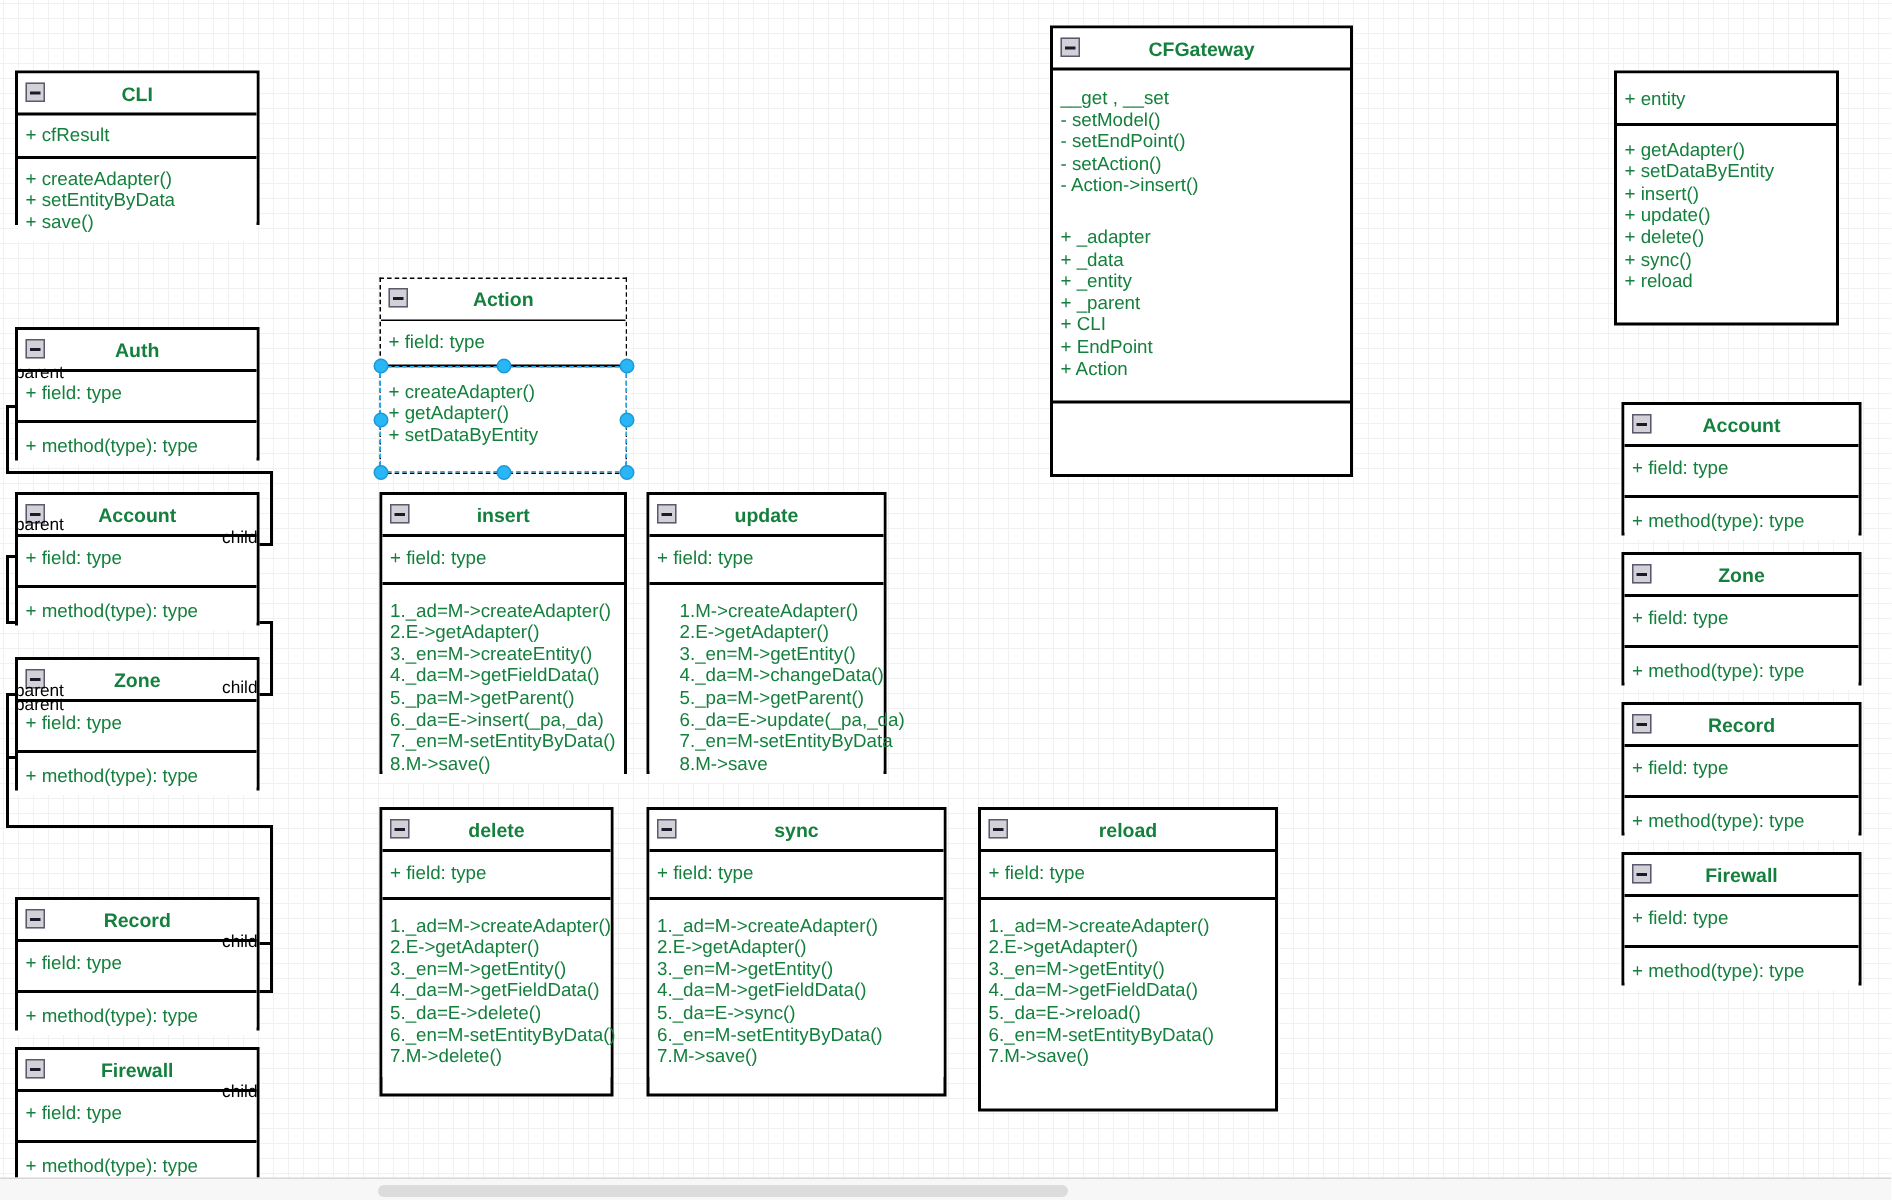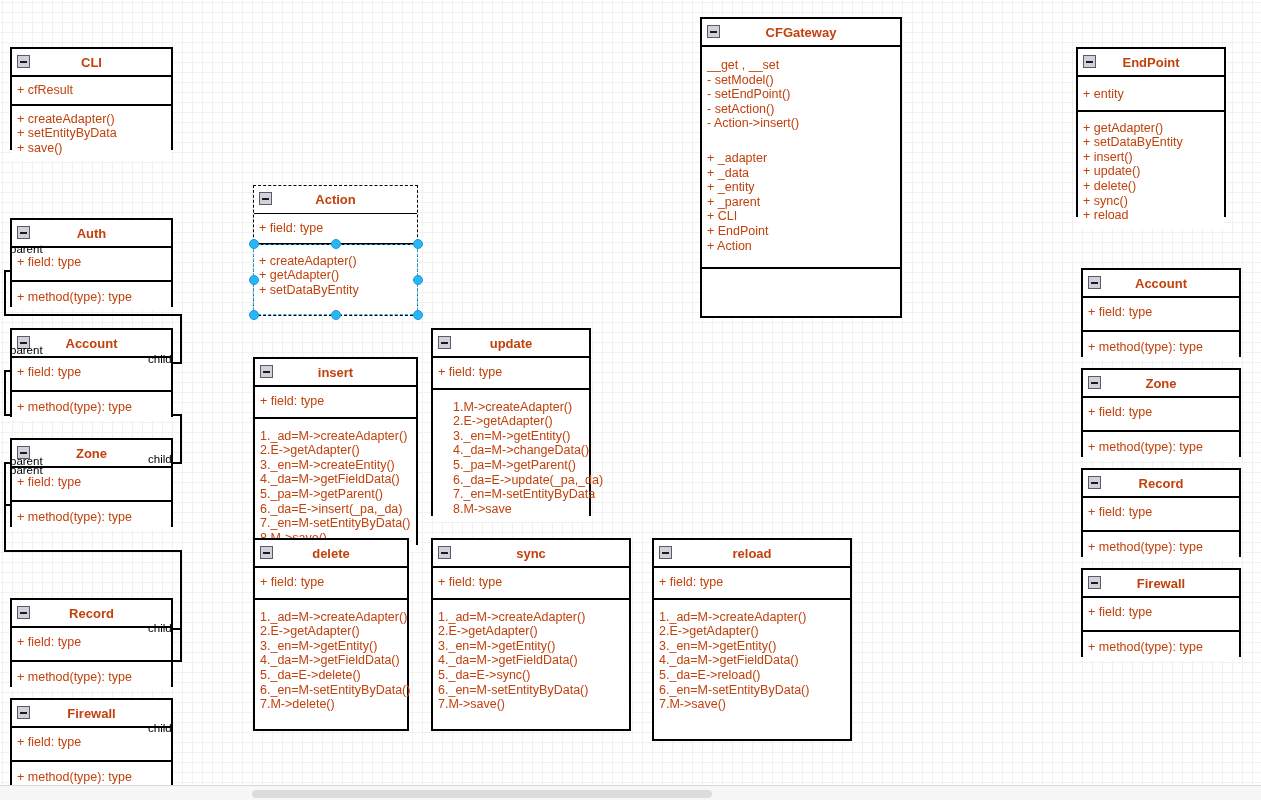--- a/index.html
+++ b/index.html
@@ -25,21 +25,21 @@
     background-position: 2px 2px, 2px 2px, 2px 2px, 2px 2px;
   }
 
   
   .uml-class {
     position: absolute;
     background: #ffffff;
     border: 2px solid #000000;
     font-size: 12.5px;
     line-height: 14.6px;
-    color: #c2410c;
+    color: #15803d;
     z-index: 5;
   }
   .uml-class.selected-class {
     border: 1px dashed #000000;
     background: #ffffff;
   }
   .cls-header {
     position: relative;
     border-bottom: 2px solid #000000;
     text-align: center;
@@ -271,21 +271,21 @@
   <div class="sel-box" style="left:253px; top:244px; width:165px; height:71px;"></div>
   <div class="handle" style="left:254px; top:244px;"></div>
   <div class="handle" style="left:336px; top:244px;"></div>
   <div class="handle" style="left:418px; top:244px;"></div>
   <div class="handle" style="left:254px; top:280px;"></div>
   <div class="handle" style="left:418px; top:280px;"></div>
   <div class="handle" style="left:254px; top:315px;"></div>
   <div class="handle" style="left:336px; top:315px;"></div>
   <div class="handle" style="left:418px; top:315px;"></div>
 
-  <div class="uml-class" style="left:253px; top:328px; width:165px; height:188px;margin-top:29px;">
+  <div class="uml-class" style="left:253px; top:328px; width:165px; height:188px;">
     <div class="cls-header">
       <span class="collapse-icon">
           <i></i>
         </span>
       <span>insert</span>
     </div>
     <div class="cls-section bordered" style="padding-top:7px;padding-bottom:8px;">
       <div class="row">+ field: type</div>
     </div>
     <div class="cls-section" style="padding-top:10px;">
@@ -404,26 +404,20 @@
       <div class="row">+ _data</div>
       <div class="row">+ _entity</div>
       <div class="row">+ _parent</div>
       <div class="row">+ CLI</div>
       <div class="row">+ EndPoint</div>
       <div class="row">+ Action</div>
     </div>
   </div>
 
   <div class="uml-class" style="left:1076px; top:47px; width:150px; height:170px;">
-    <div class="cls-header">
-      <span class="collapse-icon">
-          <i></i>
-        </span>
-      <span>EndPoint</span>
-    </div>
     <div class="cls-section bordered" style="padding-top:10px;padding-bottom:8px;">
       <div class="row">+  entity</div>
     </div>
     <div class="cls-section" style="padding-top:9px;">
       <div class="row">+ getAdapter()</div>
       <div class="row">+ setDataByEntity</div>
       <div class="row">+ insert()</div>
       <div class="row">+ update()</div>
       <div class="row">+ delete()</div>
       <div class="row">+ sync()</div>

